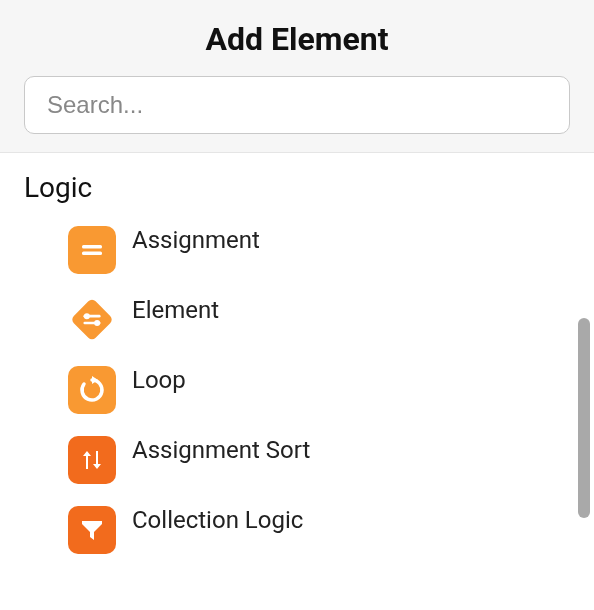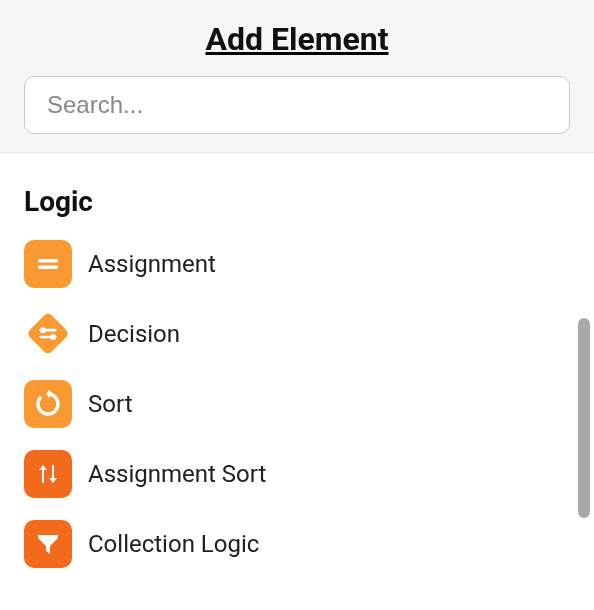--- a/index.html
+++ b/index.html
@@ -8,21 +8,20 @@
       width: 594px;
       height: 610px;
       background: #fff;
       overflow: hidden;
       position: relative;
     }
     .header {
       background: #f6f6f6;
       padding: 20px 24px 18px 24px;
       border-bottom: 1px solid #e5e5e5;
-      text-decoration: underline;
     }
     .title {
       font-size: 32px;
       font-weight: 700;
       text-align: center;
       color: #111;
       margin-bottom: 18px;
     }
     .search-wrap {
       width: 100%;
@@ -42,31 +41,31 @@
     .search-input::placeholder {
       color: #888;
     }
     .content {
       padding: 18px 24px 24px 24px;
       height: calc(610px - 163px);
       overflow-y: auto;
     }
     .section-heading {
       font-size: 28px;
-      font-weight: 700;
+      font-weight: 400;
       color: #111;
       margin-bottom: 22px;
-      margin-top: 14px;
     }
     .item {
       display: flex;
-      align-items: center;
+      align-items: flex-start;
       gap: 16px;
       margin-bottom: 22px;
       cursor: pointer;
+      margin-left: 44px;
     }
     .icon-box {
       width: 48px;
       height: 48px;
       display: flex;
       align-items: center;
       justify-content: center;
       flex-shrink: 0;
     }
     .icon-square {
@@ -125,33 +124,33 @@
       <svg width="56" height="56" viewBox="0 0 56 56">
         <rect x="28" y="2" width="36" height="36" rx="6" transform="rotate(45 28 2)" fill="#f99932"></rect>
         <g fill="#fff">
           <rect x="18" y="22" width="20" height="3" rx="1.5"></rect>
           <rect x="18" y="30" width="20" height="3" rx="1.5"></rect>
           <circle cx="22" cy="23.5" r="3.5"></circle>
           <circle cx="34" cy="31.5" r="3.5"></circle>
         </g>
       </svg>
     </div>
-    <span class="item-label">Decision</span>
+    <span class="item-label">Element</span>
   </div>
 
   <div class="item">
     <div class="icon-box">
       <div class="icon-square">
         <svg width="30" height="30" viewBox="0 0 30 30">
           <path d="M 15 5 A 10 10 0 1 1 7 9" stroke="#fff" stroke-width="3.5" fill="none" stroke-linecap="round"></path>
           <path d="M 15 1 L 15 9 L 21 5 Z" fill="#fff"></path>
         </svg>
       </div>
     </div>
-    <span class="item-label">Sort</span>
+    <span class="item-label">Loop</span>
   </div>
 
   <div class="item">
     <div class="icon-box">
       <div class="icon-square dark">
         <svg width="30" height="30" viewBox="0 0 30 30" fill="#fff">
           <path d="M 10 6 L 6 11 L 9 11 L 9 24 L 11 24 L 11 11 L 14 11 Z"></path>
           <path d="M 20 24 L 24 19 L 21 19 L 21 6 L 19 6 L 19 19 L 16 19 Z"></path>
         </svg>
       </div>

